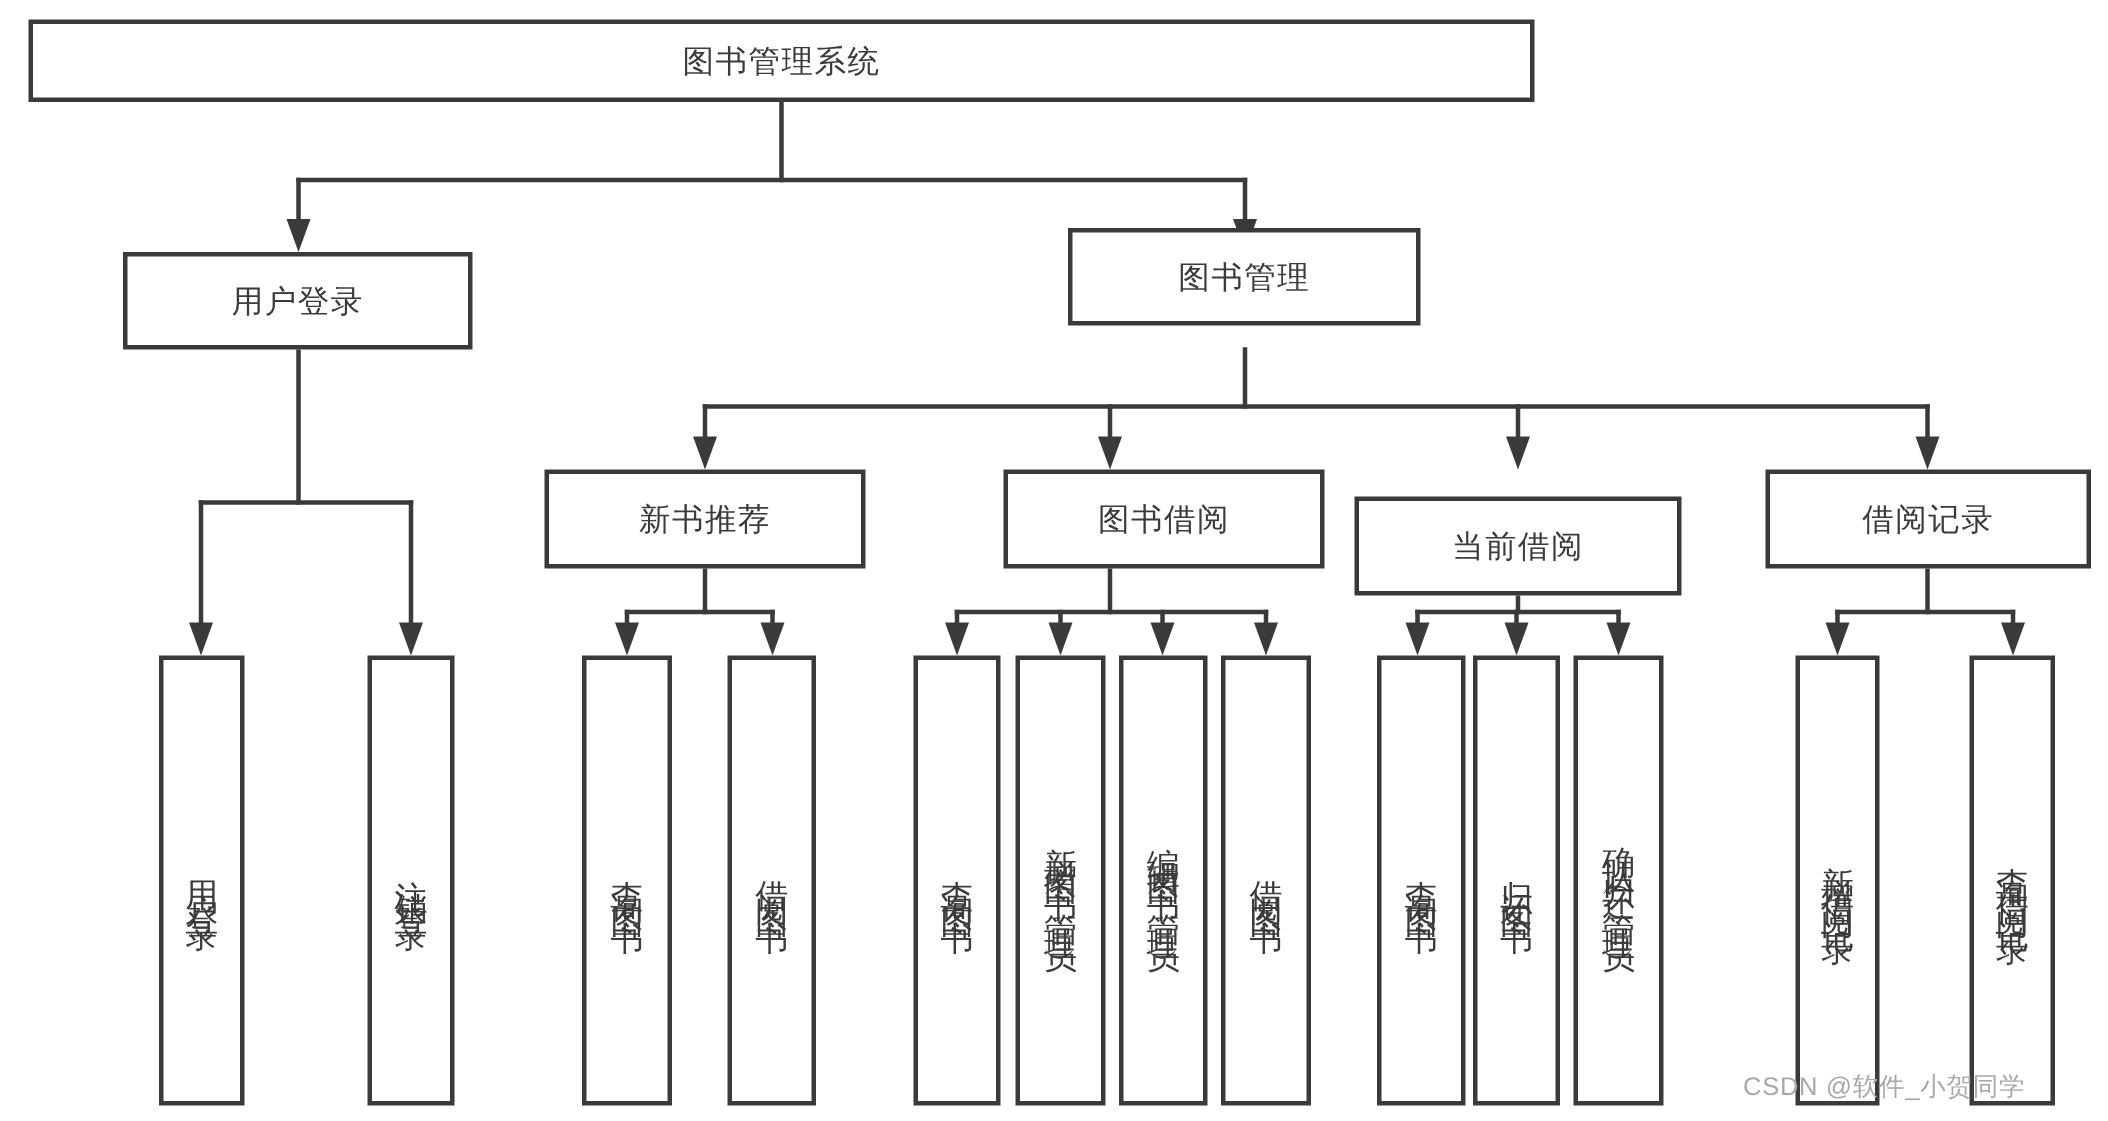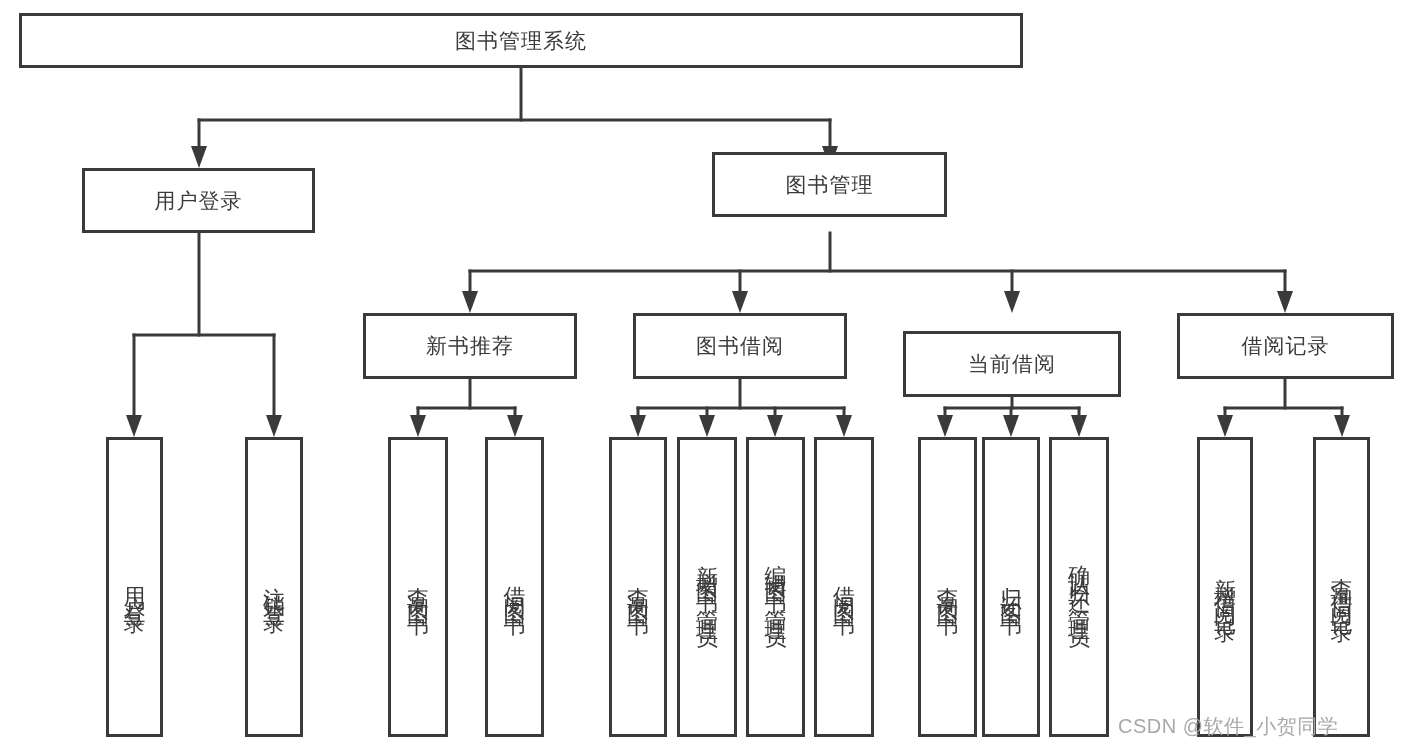--- a/index.html
+++ b/index.html
@@ -34,22 +34,22 @@
   .vtext{
     writing-mode:vertical-rl;
     text-orientation:mixed;
     font-size:22px;
     line-height:1;
     letter-spacing:9px;
     white-space:nowrap;
   }
   .watermark{
     position:absolute;
-    left:1118px;top:713px;
-    font-size:20px;
+    left:1162px;top:713px;
+    font-size:17px;
     letter-spacing:0.5px;
     color:var(--watermark);
     z-index:3;
     white-space:nowrap;
     text-align:right;
   }
 </style>
 </head>
 <body>
 
@@ -138,21 +138,21 @@
   <div class="node" style="left:82px;top:168px;width:233px;height:65px">
     <span class="hlabel">用户登录</span>
   </div>
   <div class="node" style="left:712px;top:152px;width:235px;height:65px">
     <span class="hlabel">图书管理</span>
   </div>
 
   <div class="node" style="left:363px;top:313px;width:214px;height:66px">
     <span class="hlabel">新书推荐</span>
   </div>
-  <div class="node" style="left:633px;top:313px;width:214px;height:66px">
+  <div class="node" style="left:669px;top:313px;width:214px;height:66px">
     <span class="hlabel">图书借阅</span>
   </div>
   <div class="node" style="left:903px;top:331px;width:218px;height:66px">
     <span class="hlabel">当前借阅</span>
   </div>
   <div class="node" style="left:1177px;top:313px;width:217px;height:66px">
     <span class="hlabel">借阅记录</span>
   </div>
 
   <div class="node leaf" style="left:106px;width:57px">

